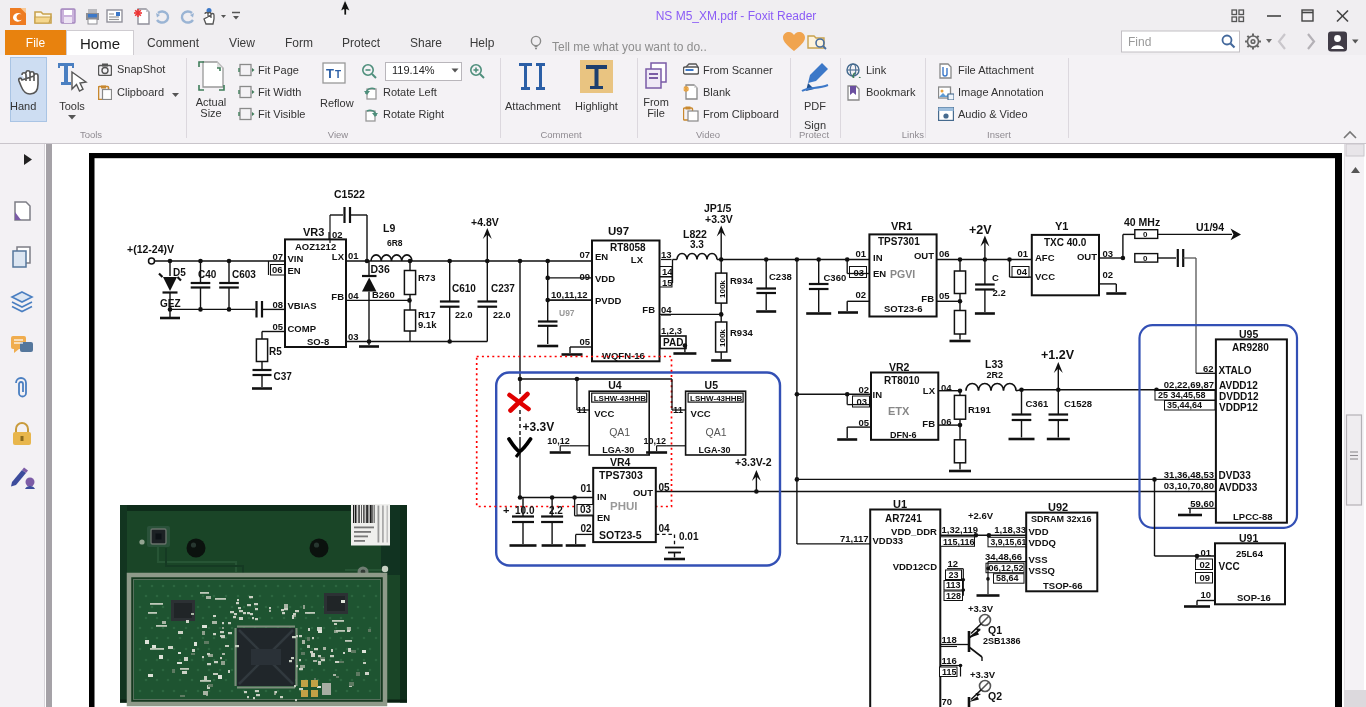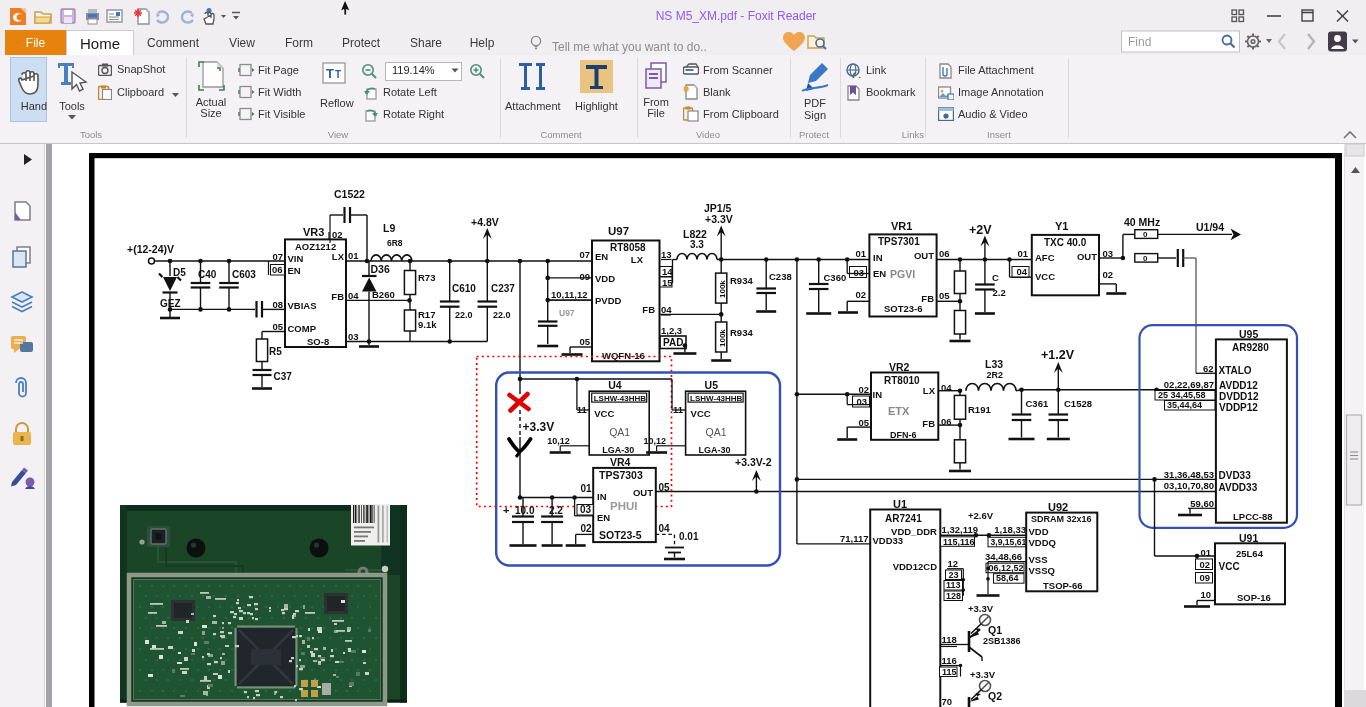--- a/index.html
+++ b/index.html
@@ -132,21 +132,21 @@
     <div class="gl" style="left:298px;top:74px;width:80px;text-align:center">View</div>
     <div class="gl" style="left:521px;top:74px;width:80px;text-align:center">Comment</div>
     <div class="gl" style="left:668px;top:74px;width:80px;text-align:center">Video</div>
     <div class="gl" style="left:774px;top:74px;width:80px;text-align:center">Protect</div>
     <div class="gl" style="left:844px;top:74px;width:80px;text-align:right">Links</div>
     <div class="gl" style="left:959px;top:74px;width:80px;text-align:center">Insert</div>
     <div class="abs" style="left:10px;top:2px;width:37px;height:65px;background:#cdddf2;border:1px solid #a9c4e4"></div>
     <svg class="ic" style="left:14px;top:6px" width="30" height="36" viewBox="0 0 30 36">
       <path d="M8 14 c0,-3 4,-3 4,0 l0,6 m0,-8 c0,-3 4,-3 4,0 l0,8 m0,-7 c0,-3 4,-3 4,0 l0,7 m0,-5 c0,-3 4,-3 4,0 l0,8 c0,6 -2,10 -8,10 c-5,0 -7,-3 -9,-8 l-2,-5 c-1,-3 2,-4 3,-1 Z" fill="#fff" stroke="#555" stroke-width="1.6"></path>
     </svg>
-    <div class="bt" style="left:10px;top:45px;width:37px;text-align:right">Hand</div>
+    <div class="bt" style="left:10px;top:45px;width:37px;text-align:left">Hand</div>
     <svg class="ic" style="left:55px;top:5px" width="34" height="38" viewBox="0 0 34 38">
       <path d="M3 3 h16 v5 h-2 v-2 h-4 v16 h3 v3 h-10 v-3 h3 V6 h-4 v2 h-2 Z" fill="#4a7fc1"></path>
       <path d="M17 12 l0 17 l4.5-4.5 l3 6.5 l3.5-1.8 l-3-6.2 l6-1 Z" fill="#fff" stroke="#555" stroke-width="1.4"></path>
     </svg>
     <div class="bt" style="left:48px;top:45px;width:48px;text-align:center">Tools</div>
     <svg class="ic" style="left:66px;top:58px" width="12" height="8">
       <path d="M2 2 l8 0 l-4 4.5 Z" fill="#555"></path>
     </svg>
     <svg class="ic" style="left:98px;top:8px" width="14" height="13" viewBox="0 0 14 13">
       <rect x="0.5" y="2.5" width="13" height="10" rx="1.5" fill="none" stroke="#555" stroke-width="1.4"></rect>
@@ -273,21 +273,21 @@
       <rect x="0.5" y="2" width="9" height="12" rx="1" fill="none" stroke="#c8882e" stroke-width="1.4"></rect>
       <rect x="2.5" y="0.5" width="5" height="3" fill="#c8882e"></rect>
       <rect x="5" y="5" width="10" height="10" fill="#fff" stroke="#888" stroke-width="1.2"></rect>
     </svg>
     <div class="bt" style="left:703px;top:53px">From Clipboard</div>
     <svg class="ic" style="left:800px;top:6px" width="30" height="32" viewBox="0 0 30 32">
       <path d="M22 2 l6 6 l-12 12 l-8 2 l2 -8 Z" fill="#3c78c8"></path>
       <path d="M8 22 l-2 8 l8 -2" fill="#1d4f8e"></path>
       <path d="M2 30 c6 -4 16 -2 26 -6" stroke="#3c78c8" stroke-width="2" fill="none"></path>
     </svg>
-    <div class="bt" style="left:797px;top:42px;width:36px;text-align:center;line-height:12px">PDF<br>Sign</div>
+    <div class="bt" style="left:797px;top:42px;width:36px;text-align:center;line-height:19px">PDF<br>Sign</div>
     <svg class="ic" style="left:846px;top:8px" width="16" height="15" viewBox="0 0 16 15">
       <circle cx="7" cy="7" r="6" fill="none" stroke="#456a8e" stroke-width="1.4"></circle>
       <ellipse cx="7" cy="7" rx="2.8" ry="6" fill="none" stroke="#456a8e" stroke-width="1.1"></ellipse>
       <line x1="1" y1="7" x2="13" y2="7" stroke="#456a8e" stroke-width="1.1"></line>
       <path d="M9 10 a3.5 3.5 0 1 0 5 4" fill="none" stroke="#3f7d5a" stroke-width="1.6"></path>
     </svg>
     <div class="bt" style="left:866px;top:9px">Link</div>
     <svg class="ic" style="left:846px;top:30px" width="14" height="16" viewBox="0 0 14 16">
       <path d="M2 1 h8 l3 3 v11 h-11 Z" fill="#fff" stroke="#888" stroke-width="1.3"></path>
       <path d="M4 1 v9 l3 -2.5 l3 2.5 v-9 Z" fill="#6b4fa0"></path>

